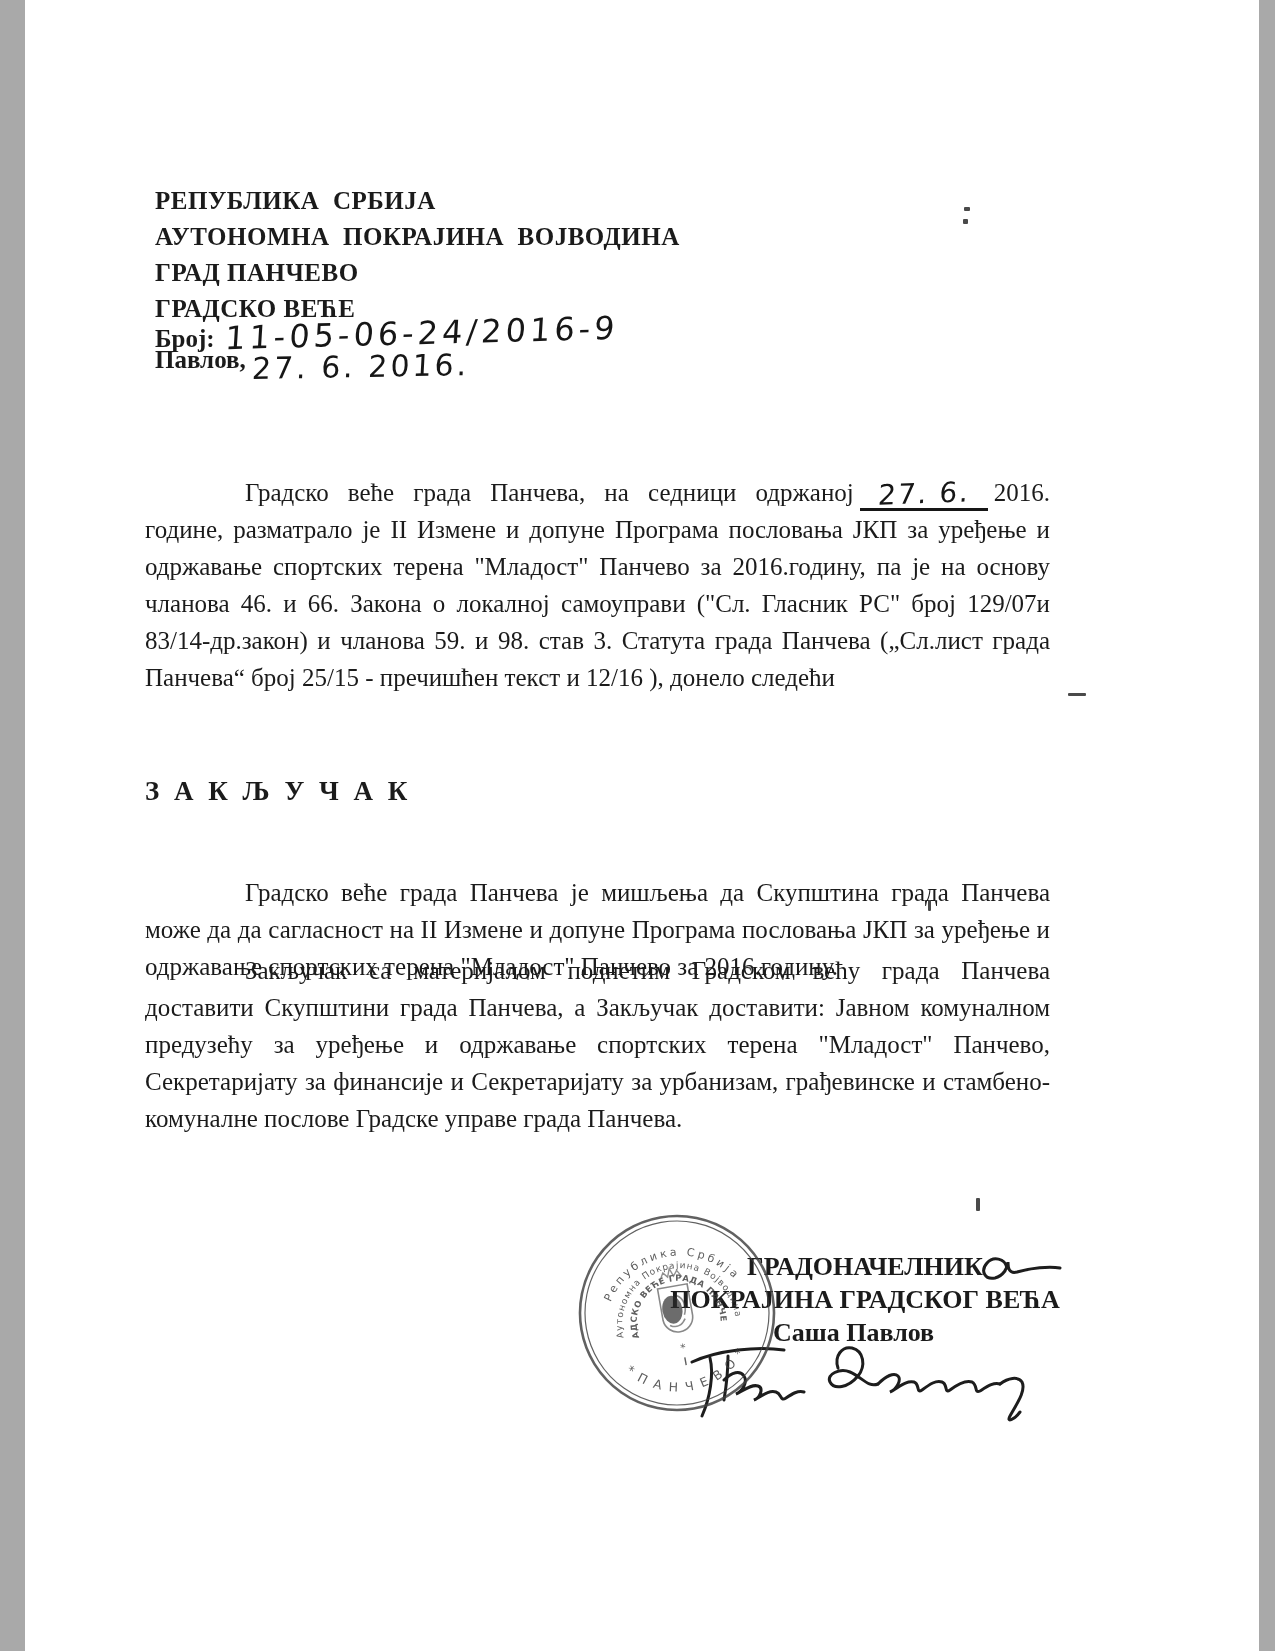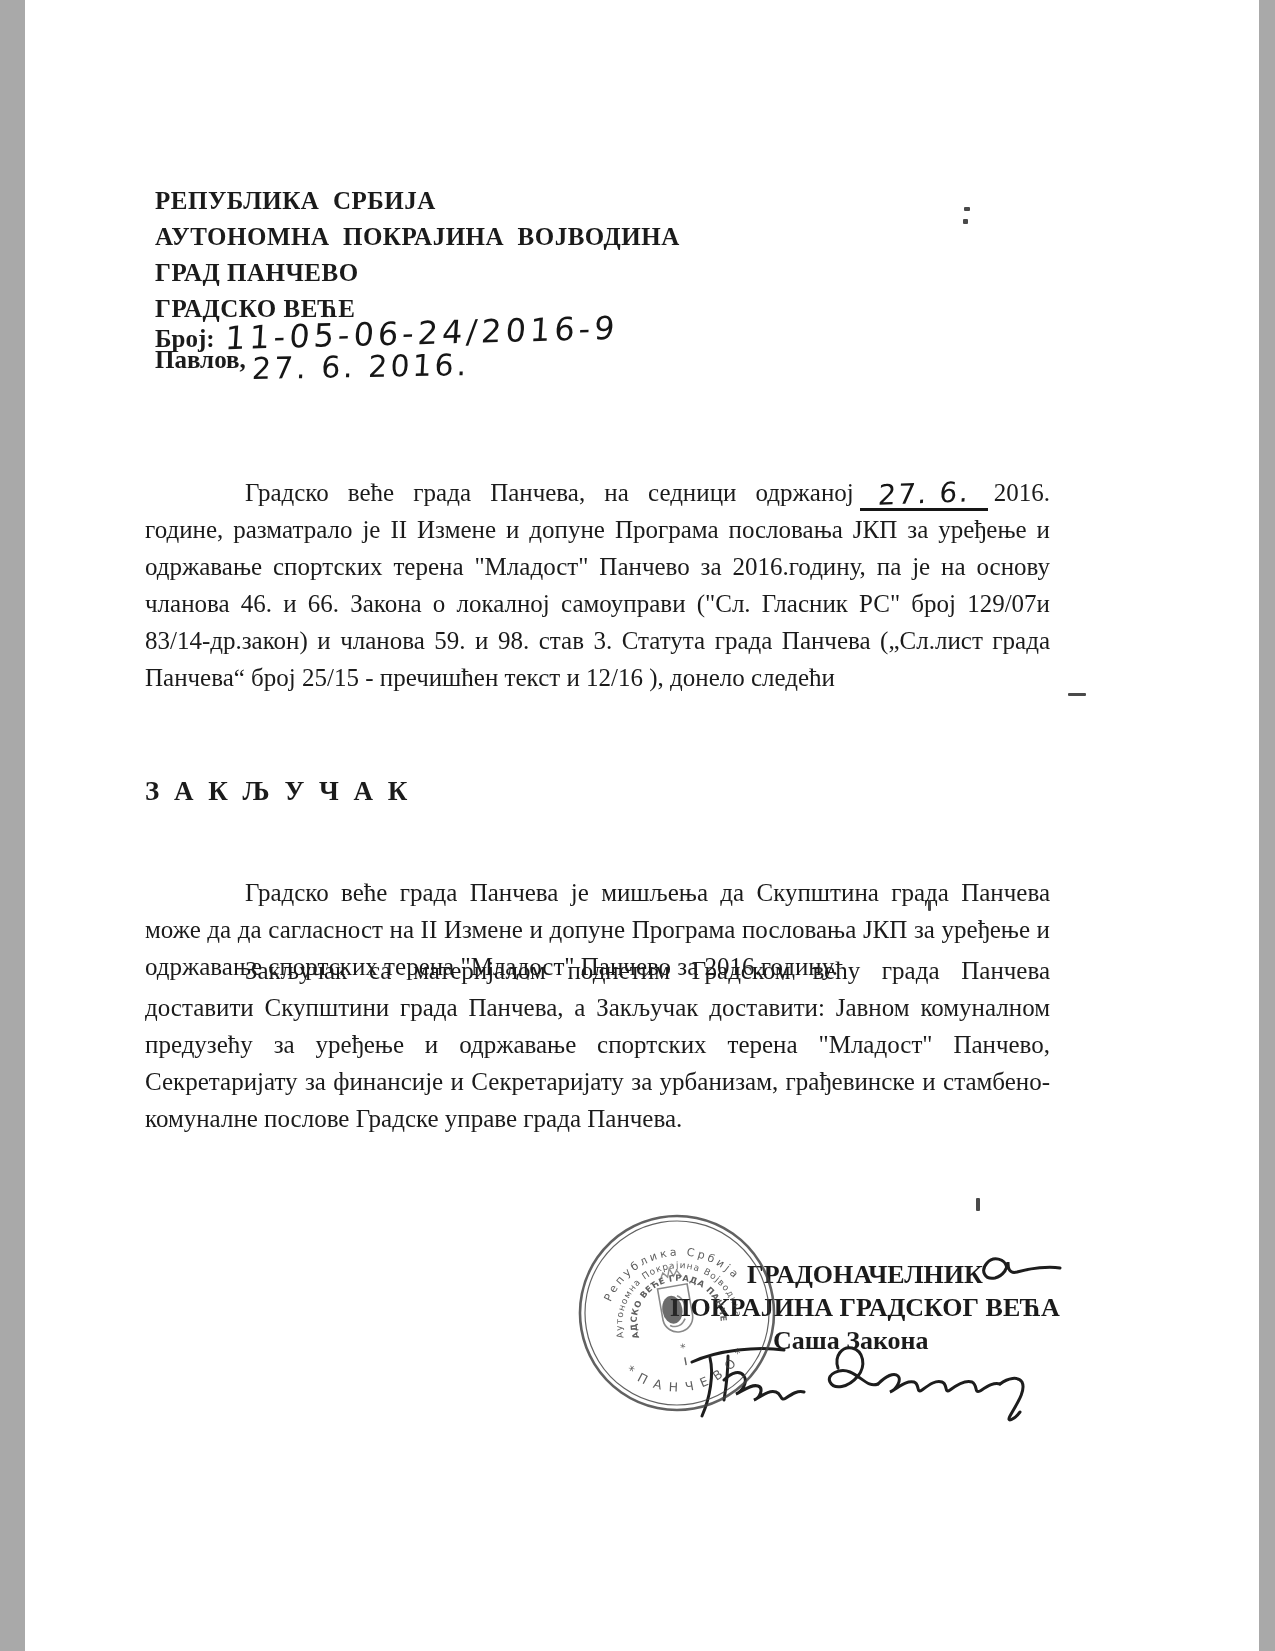--- a/index.html
+++ b/index.html
@@ -48,21 +48,21 @@
     vertical-align:baseline; line-height:30px;
     margin:0 6px;
   }
   .inline-date-slot .hand { font-size:28px; letter-spacing:2px; transform:rotate(-2deg) skewX(-6deg); position:relative; top:2px; }
 
   .conclusion-heading {
     position:absolute; left:145px; top:776px; width:905px;
     text-align:left; font-weight:bold; font-size:27px; letter-spacing:4px;
   }
 
-  .signature-block { position:absolute; left:655px; top:1250px; width:420px;margin-top:8px; }
+  .signature-block { position:absolute; left:655px; top:1250px; width:420px; }
   .sig-title { font-weight:bold; font-size:26px; line-height:33px; text-align:center; white-space:nowrap; }
   .sig-name  { font-weight:bold; font-size:26px; line-height:33px; margin-left:118px; }
 
   .svg-abs { position:absolute; }
   .speck { position:absolute; background:#4a4a4a; border-radius:1px; }
 </style>
 </head>
 <body>
 
 <div class="scan-edge edge-left"></div>
@@ -87,21 +87,21 @@
 
 <div class="conclusion-heading">З А К Љ У Ч А К</div>
 
 <p class="para para-indent" id="paragraph-2">Градско веће града Панчева је мишљења да  Скупштина  града Панчева може да да сагласност на II Измене и допуне Програма пословања  ЈКП за уређење и одржавање спортских терена "Младост" Панчево за 2016.годину.</p>
 
 <p class="para para-indent" id="paragraph-3">Закључак са материјалом поднетим Градском већу града Панчева доставити Скупштини града Панчева, а Закључак доставити: Јавном комуналном предузећу за уређење и одржавање спортских терена "Младост" Панчево, Секретаријату за финансије и Секретаријату за урбанизам, грађевинске и стамбено-комуналне послове Градске управе града Панчева.</p>
 
 <div class="signature-block">
   <div class="sig-title">ГРАДОНАЧЕЛНИК</div>
   <div class="sig-title">ПОКРАЈИНА ГРАДСКОГ ВЕЋА</div>
-  <div class="sig-name">Саша Закона</div>
+  <div class="sig-name">Саша Павлов</div>
 </div>
 
 <svg class="svg-abs" style="left:975px; top:1246px;" width="90" height="44" viewBox="0 0 90 44">
   <path d="M 32,22 C 30,12 18,10 12,17 C 5,25 10,34 20,32 C 28,30 33,22 33,16 C 33,22 34,28 42,26 C 56,22 74,20 85,22" fill="none" stroke="#1d1d1d" stroke-width="3" stroke-linecap="round"></path>
 </svg>
 
 <svg class="svg-abs" style="left:688px; top:1328px;" width="350" height="100" viewBox="0 0 350 100">
   <g fill="none" stroke="#1d1d1d" stroke-width="3" stroke-linecap="round">
     <path d="M 4,34 C 30,22 70,18 96,22"></path>
     <path d="M 22,30 C 26,46 22,70 14,88 M 40,28 C 40,44 38,60 36,72"></path>

